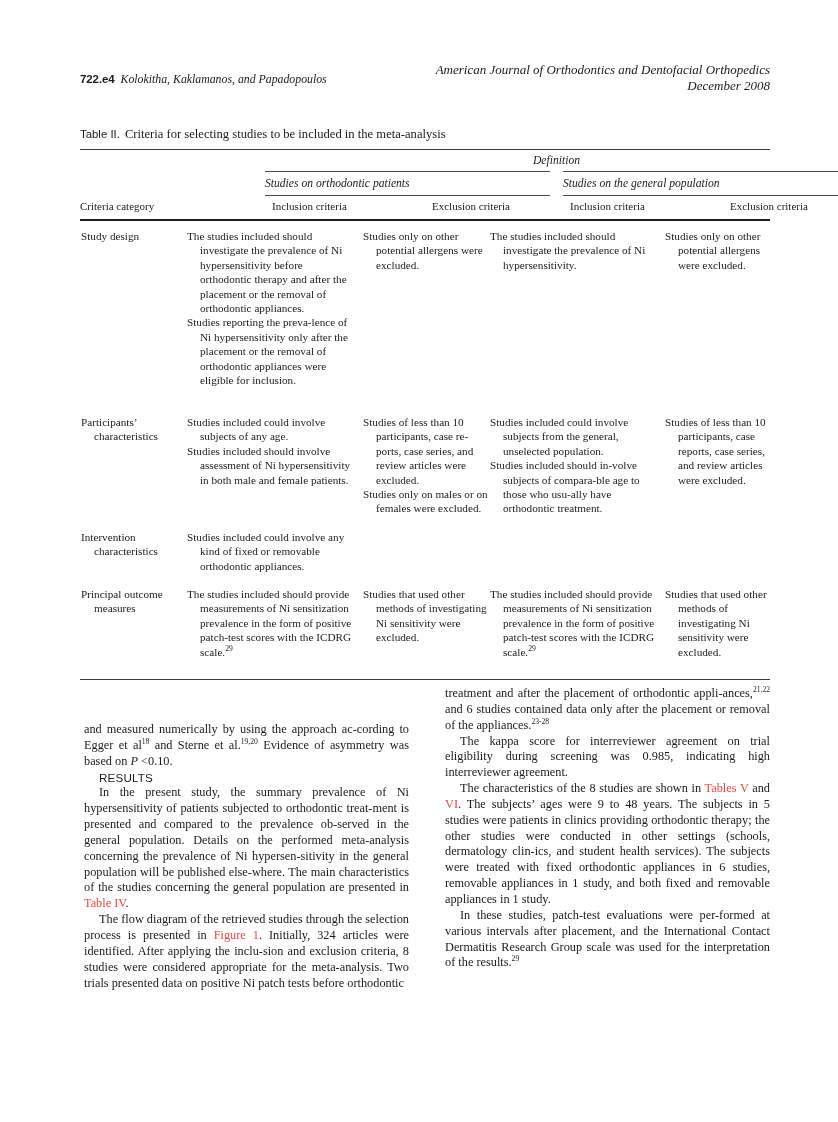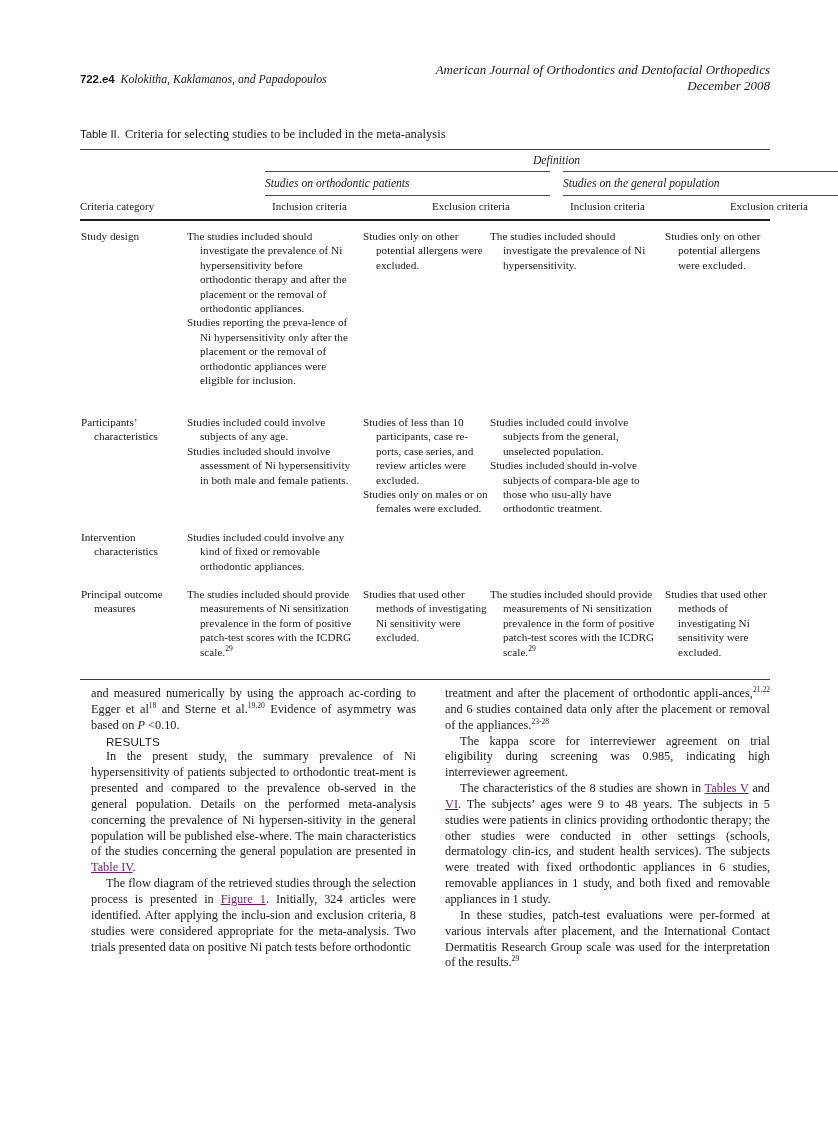--- a/index.html
+++ b/index.html
@@ -200,36 +200,36 @@
     height: 390px;
   }
   .col {
     position: absolute;
     top: 0;
     width: 325px;
     font-size: 12.3px;
     line-height: 15.85px;
     text-align: justify;
   }
-  .col.left  { left: 11px; }
+  .col.left  { left: 4px; margin-top: 36px; }
   .col.right { left: 365px; }
   .col p {
     margin: 0;
     text-indent: 15px;
   }
   .col p.noindent { text-indent: 0; }
   .sec-head {
     font-family: "Liberation Sans", sans-serif;
     font-weight: normal;
     font-size: 11.6px;
     letter-spacing: 0.2px;
     margin: 11px 0 6px 0;
     text-indent: 0;
   }
-  .xref { color: #701a75; text-decoration: underline; }
+  .xref { color: #ef4444; }
   .ital { font-style: italic; }
 </style>
 </head>
 <body>
 
 <div class="page">
 
   <div class="runhead">
     <div class="runhead-left">
       <span class="runhead-folio">722.e4</span><span class="runhead-authors">Kolokitha, Kaklamanos, and Papadopoulos</span>
@@ -307,20 +307,23 @@
           <p>Studies included should involve assessment of Ni hypersensitivity in both male and female patients.</p>
         </div>
         <div class="cell k2">
           <p>Studies of less than 10 participants, case re-ports, case series, and review articles were excluded.</p>
           <p>Studies only on males or on females were excluded.</p>
         </div>
         <div class="cell k3">
           <p>Studies included could involve subjects from the general, unselected population.</p>
           <p>Studies included should in-volve subjects of compara-ble age to those who usu-ally have orthodontic treatment.</p>
         </div>
+        <div class="cell k4">
+          <p>Studies of less than 10 participants, case reports, case series, and review articles were excluded.</p>
+        </div>
       </div>
 
       <div class="trow" style="height:57px;">
         <div class="cell cat">
           <p>Intervention characteristics</p>
         </div>
         <div class="cell k1">
           <p>Studies included could involve any kind of fixed or removable orthodontic appliances.</p>
         </div>
       </div>

